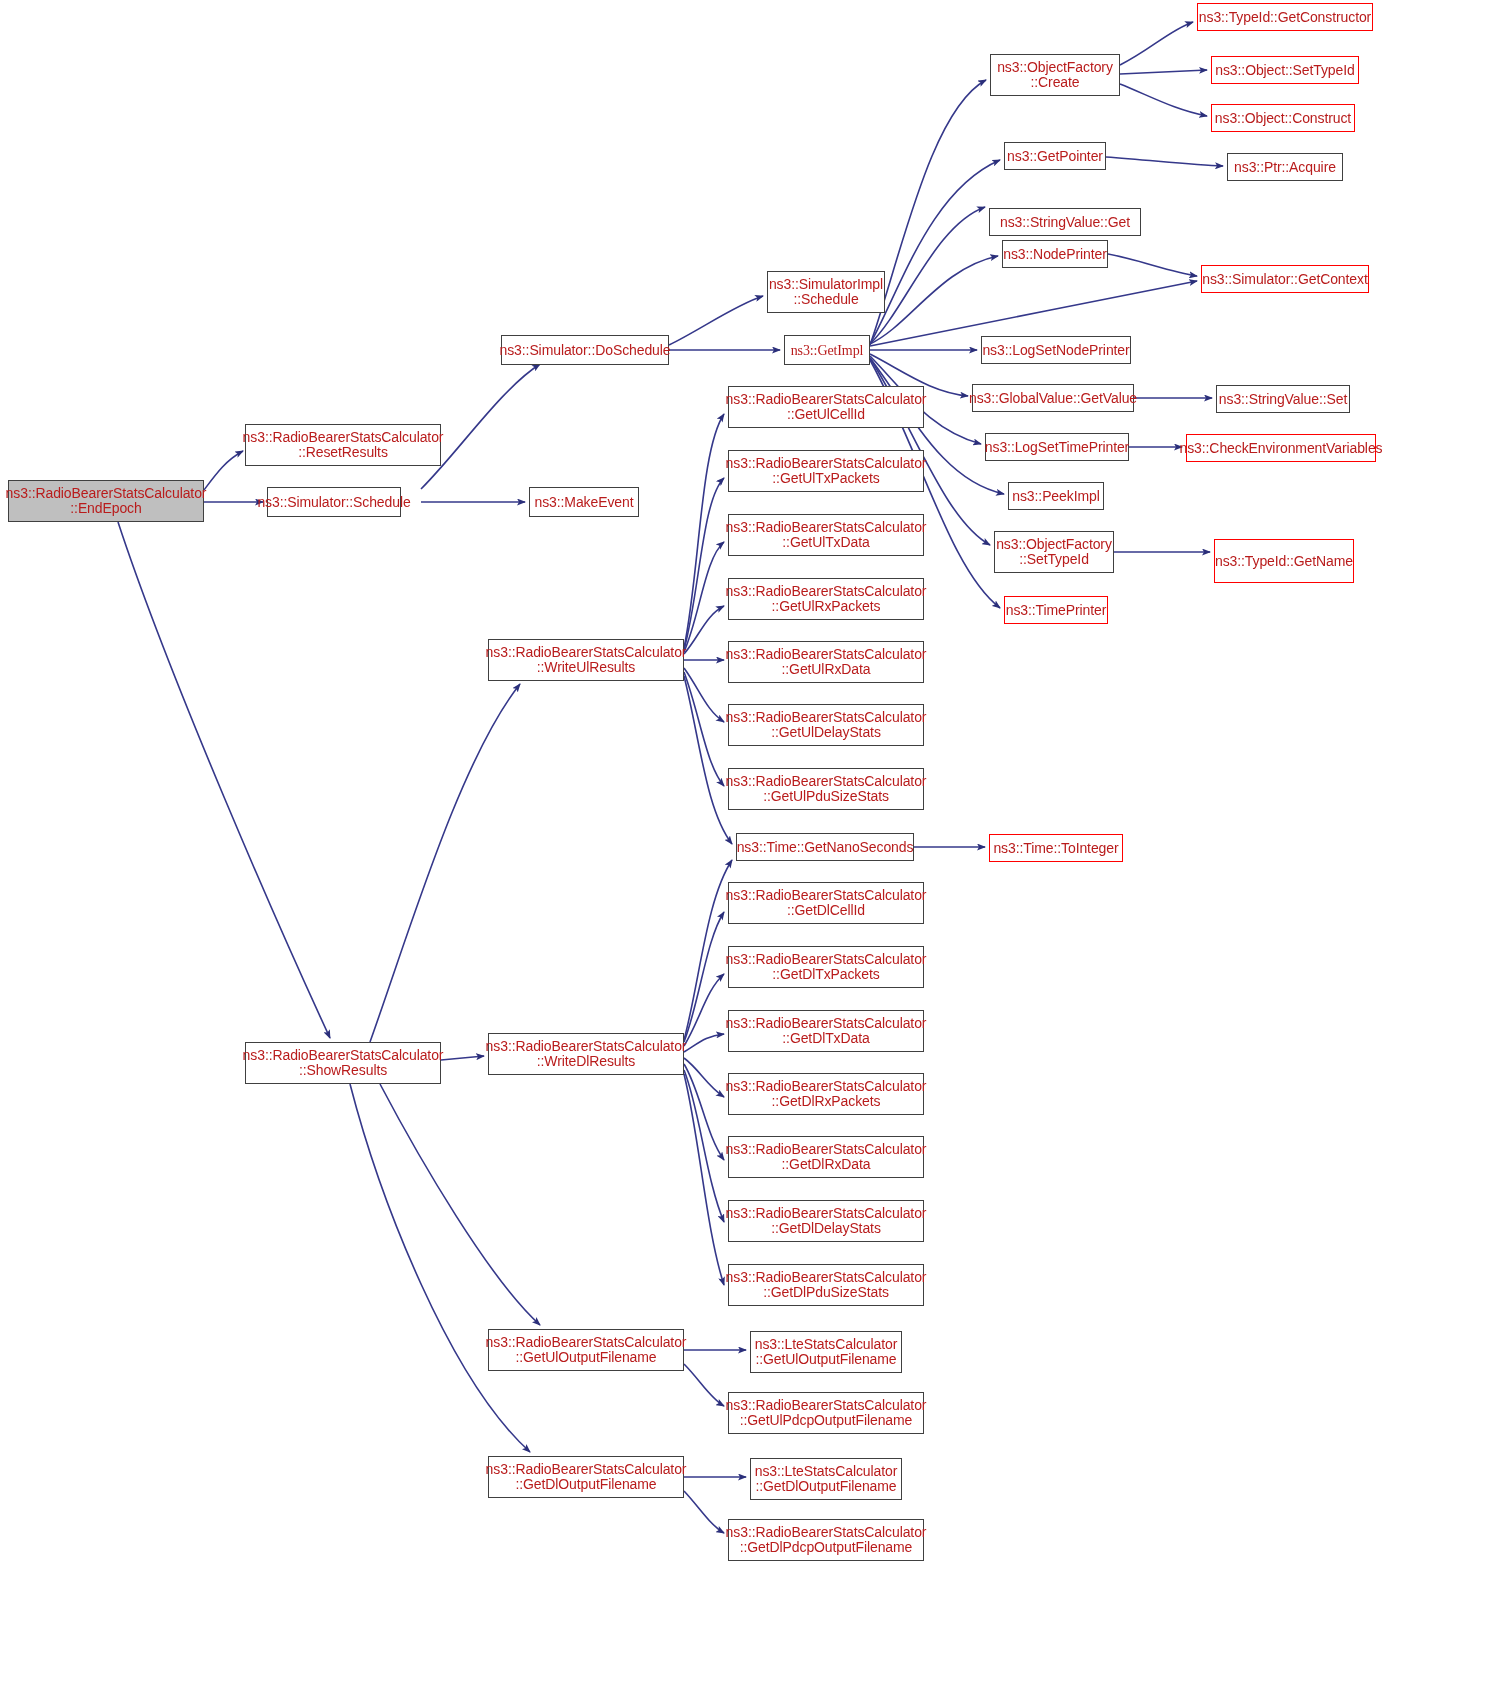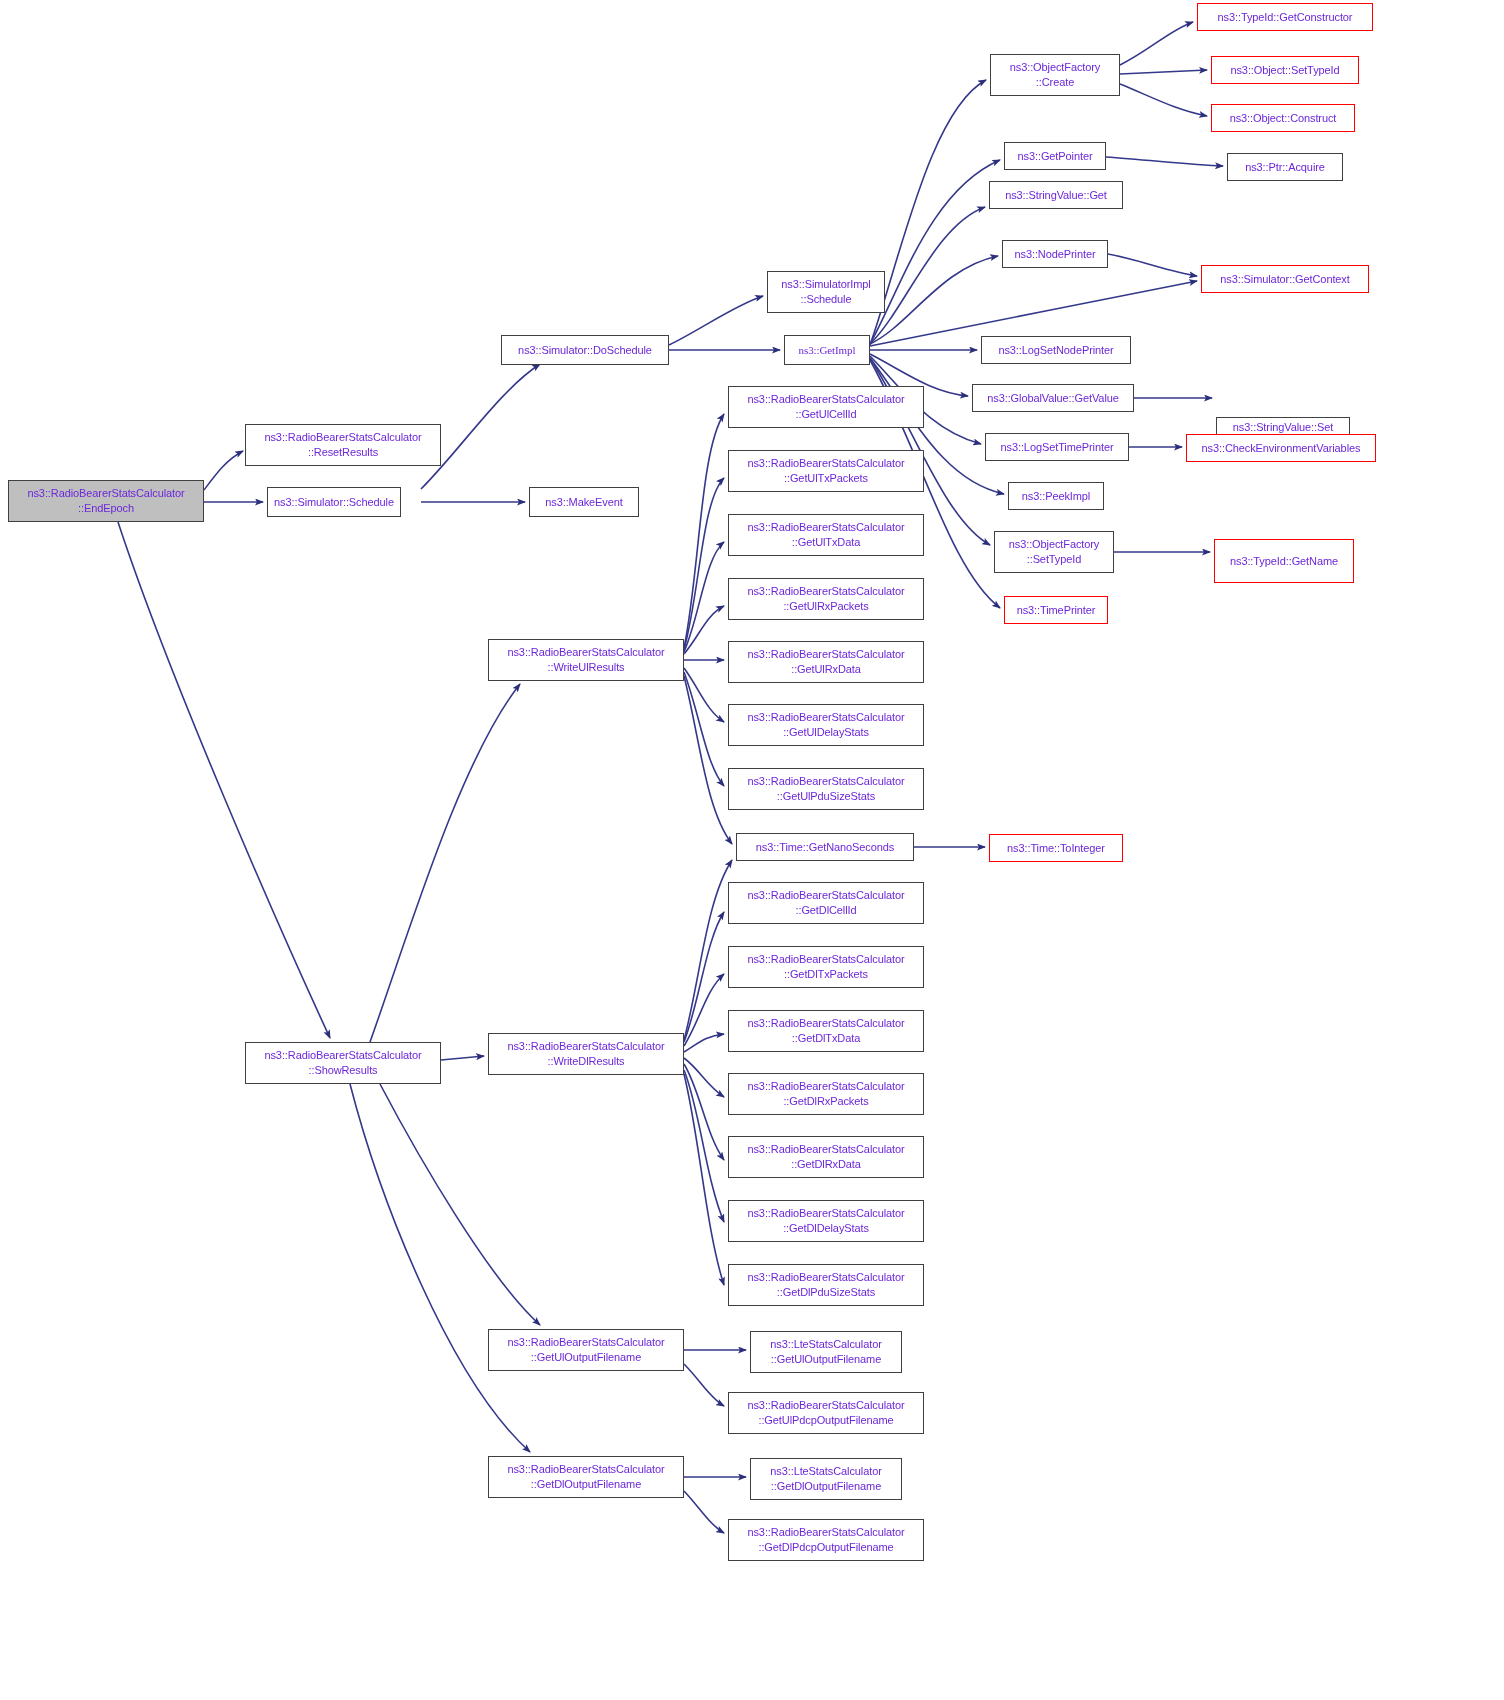--- a/index.html
+++ b/index.html
@@ -21,22 +21,22 @@
     top: 0;
     width: 1504px;
     height: 1700px;
     pointer-events: none;
   }
   .node {
     position: absolute;
     box-sizing: border-box;
     border: 1px solid #404040;
     background: #ffffff;
-    color: #6d28d9;
-    font-size: 11px;
+    color: #b91c1c;
+    font-size: 14px;
     line-height: 15px;
     display: flex;
     flex-direction: column;
     align-items: center;
     justify-content: center;
     text-align: center;
     white-space: pre;
     letter-spacing: -0.1px;
   }
   .node.red {
@@ -120,26 +120,26 @@
       <div class="node" style="left: 529px; top: 487px; width: 110px; height: 30px;"><span class="ln">ns3::MakeEvent</span></div>
       <div class="node" style="left: 501px; top: 335px; width: 168px; height: 30px;"><span class="ln">ns3::Simulator::DoSchedule</span></div>
       <div class="node" style="left: 767px; top: 271px; width: 118px; height: 42px;"><span class="ln">ns3::SimulatorImpl</span><span class="ln2">::Schedule</span></div>
       <div class="node" style="left: 784px; top: 335px; width: 86px; height: 30px; font-family: Liberation Serif, serif;"><span class="ln">ns3::GetImpl</span></div>
       <div class="node" style="left: 990px; top: 54px; width: 130px; height: 42px;"><span class="ln">ns3::ObjectFactory</span><span class="ln2">::Create</span></div>
       <div class="node red" style="left: 1197px; top: 3px; width: 176px; height: 28px;"><span class="ln">ns3::TypeId::GetConstructor</span></div>
       <div class="node red" style="left: 1211px; top: 56px; width: 148px; height: 28px;"><span class="ln">ns3::Object::SetTypeId</span></div>
       <div class="node red" style="left: 1211px; top: 104px; width: 144px; height: 28px;"><span class="ln">ns3::Object::Construct</span></div>
       <div class="node" style="left: 1004px; top: 142px; width: 102px; height: 28px;"><span class="ln">ns3::GetPointer</span></div>
       <div class="node" style="left: 1227px; top: 153px; width: 116px; height: 28px;"><span class="ln">ns3::Ptr::Acquire</span></div>
-      <div class="node" style="left: 989px; top: 181px; width: 134px; height: 28px;"><span class="ln">ns3::StringValue::Get</span></div>
+      <div class="node" style="left: 989px; top: 208px; width: 152px; height: 28px;"><span class="ln">ns3::StringValue::Get</span></div>
       <div class="node" style="left: 1002px; top: 240px; width: 106px; height: 28px;"><span class="ln">ns3::NodePrinter</span></div>
       <div class="node red" style="left: 1201px; top: 265px; width: 168px; height: 28px;"><span class="ln">ns3::Simulator::GetContext</span></div>
       <div class="node" style="left: 981px; top: 336px; width: 150px; height: 28px;"><span class="ln">ns3::LogSetNodePrinter</span></div>
       <div class="node" style="left: 972px; top: 384px; width: 162px; height: 28px;"><span class="ln">ns3::GlobalValue::GetValue</span></div>
-      <div class="node" style="left: 1216px; top: 385px; width: 134px; height: 20px; margin-top: 32px;"><span class="ln">ns3::StringValue::Set</span></div>
+      <div class="node" style="left: 1216px; top: 385px; width: 134px; height: 28px;"><span class="ln">ns3::StringValue::Set</span></div>
       <div class="node" style="left: 985px; top: 433px; width: 144px; height: 28px;"><span class="ln">ns3::LogSetTimePrinter</span></div>
       <div class="node red" style="left: 1186px; top: 434px; width: 190px; height: 28px;"><span class="ln">ns3::CheckEnvironmentVariables</span></div>
       <div class="node" style="left: 1008px; top: 482px; width: 96px; height: 28px;"><span class="ln">ns3::PeekImpl</span></div>
       <div class="node" style="left: 994px; top: 531px; width: 120px; height: 42px;"><span class="ln">ns3::ObjectFactory</span><span class="ln2">::SetTypeId</span></div>
       <div class="node red" style="left: 1214px; top: 539px; width: 140px; height: 44px;"><span class="ln">ns3::TypeId::GetName</span></div>
       <div class="node red" style="left: 1004px; top: 596px; width: 104px; height: 28px;"><span class="ln">ns3::TimePrinter</span></div>
       <div class="node" style="left: 488px; top: 639px; width: 196px; height: 42px;"><span class="ln">ns3::RadioBearerStatsCalculator</span><span class="ln2">::WriteUlResults</span></div>
       <div class="node" style="left: 728px; top: 386px; width: 196px; height: 42px;"><span class="ln">ns3::RadioBearerStatsCalculator</span><span class="ln2">::GetUlCellId</span></div>
       <div class="node" style="left: 728px; top: 450px; width: 196px; height: 42px;"><span class="ln">ns3::RadioBearerStatsCalculator</span><span class="ln2">::GetUlTxPackets</span></div>
       <div class="node" style="left: 728px; top: 514px; width: 196px; height: 42px;"><span class="ln">ns3::RadioBearerStatsCalculator</span><span class="ln2">::GetUlTxData</span></div>

